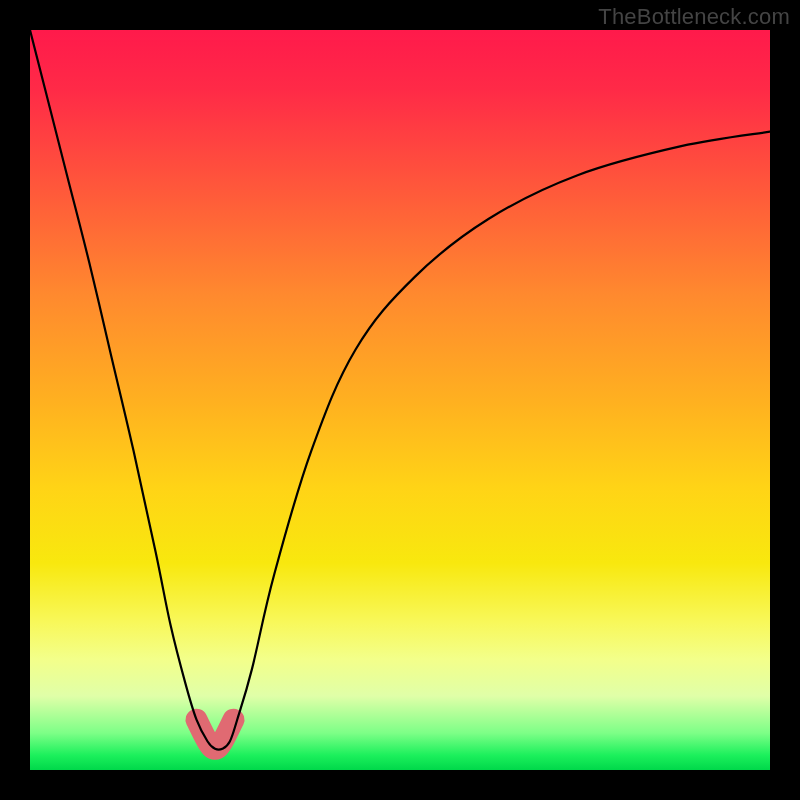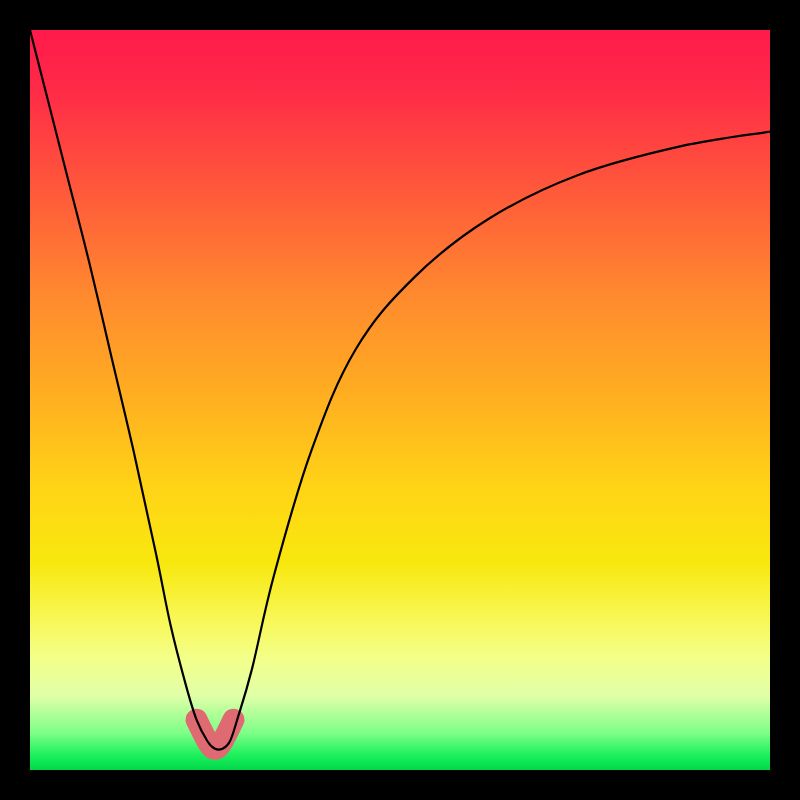--- a/index.html
+++ b/index.html
@@ -62,13 +62,14 @@
 </head>
 <body>
 
 <div class="outer">
   <div class="plot">
     <svg class="curve" viewBox="0 0 740 740" preserveAspectRatio="none">
       <path id="marker-path" fill="none" stroke="#e06a72" stroke-width="22" stroke-linecap="round" stroke-linejoin="round" d="M 166.50 689.70 C 168.50 693.62, 174.27 706.25, 177.60 711.48 C 180.93 716.71, 182.34 718.74, 185.00 718.74 C 187.66 718.74, 189.07 716.71, 192.40 711.48 C 195.73 706.25, 201.50 693.62, 203.50 689.70"></path>
       <path id="curve-path" fill="none" stroke="#000" stroke-width="2.2" stroke-linecap="round" stroke-linejoin="round" d="M 0.00 0.00 C 2.66 10.45, 8.14 31.94, 14.80 58.08 C 21.46 84.22, 29.01 113.84, 37.00 145.20 C 44.99 176.56, 51.21 199.65, 59.20 232.32 C 67.19 264.99, 73.41 292.72, 81.40 326.70 C 89.39 360.68, 95.61 385.80, 103.60 421.08 C 111.59 456.36, 119.14 491.36, 125.80 522.72 C 132.46 554.08, 135.27 571.80, 140.60 595.32 C 145.93 618.84, 150.74 636.41, 155.40 653.40 C 160.06 670.39, 162.50 679.25, 166.50 689.70 C 170.50 700.15, 174.27 706.25, 177.60 711.48 C 180.93 716.71, 182.34 717.43, 185.00 718.74 C 187.66 720.05, 189.74 720.05, 192.40 718.74 C 195.06 717.43, 197.14 716.71, 199.80 711.48 C 202.46 706.25, 203.20 702.77, 207.20 689.70 C 211.20 676.63, 215.34 665.02, 222.00 638.88 C 228.66 612.74, 233.54 583.70, 244.20 544.50 C 254.86 505.30, 266.55 461.59, 281.20 421.08 C 295.85 380.57, 306.95 350.80, 325.60 319.44 C 344.25 288.08, 360.82 270.36, 384.80 246.84 C 408.78 223.32, 429.50 207.06, 458.80 188.76 C 488.10 170.46, 512.97 158.27, 547.60 145.20 C 582.23 132.13, 616.57 124.00, 651.20 116.16 C 685.83 108.32, 724.02 104.25, 740.00 101.64"></path>
     </svg>
   </div>
+  <div class="attrib">TheBottleneck.com</div>
 </div>
 
 </body></html>

